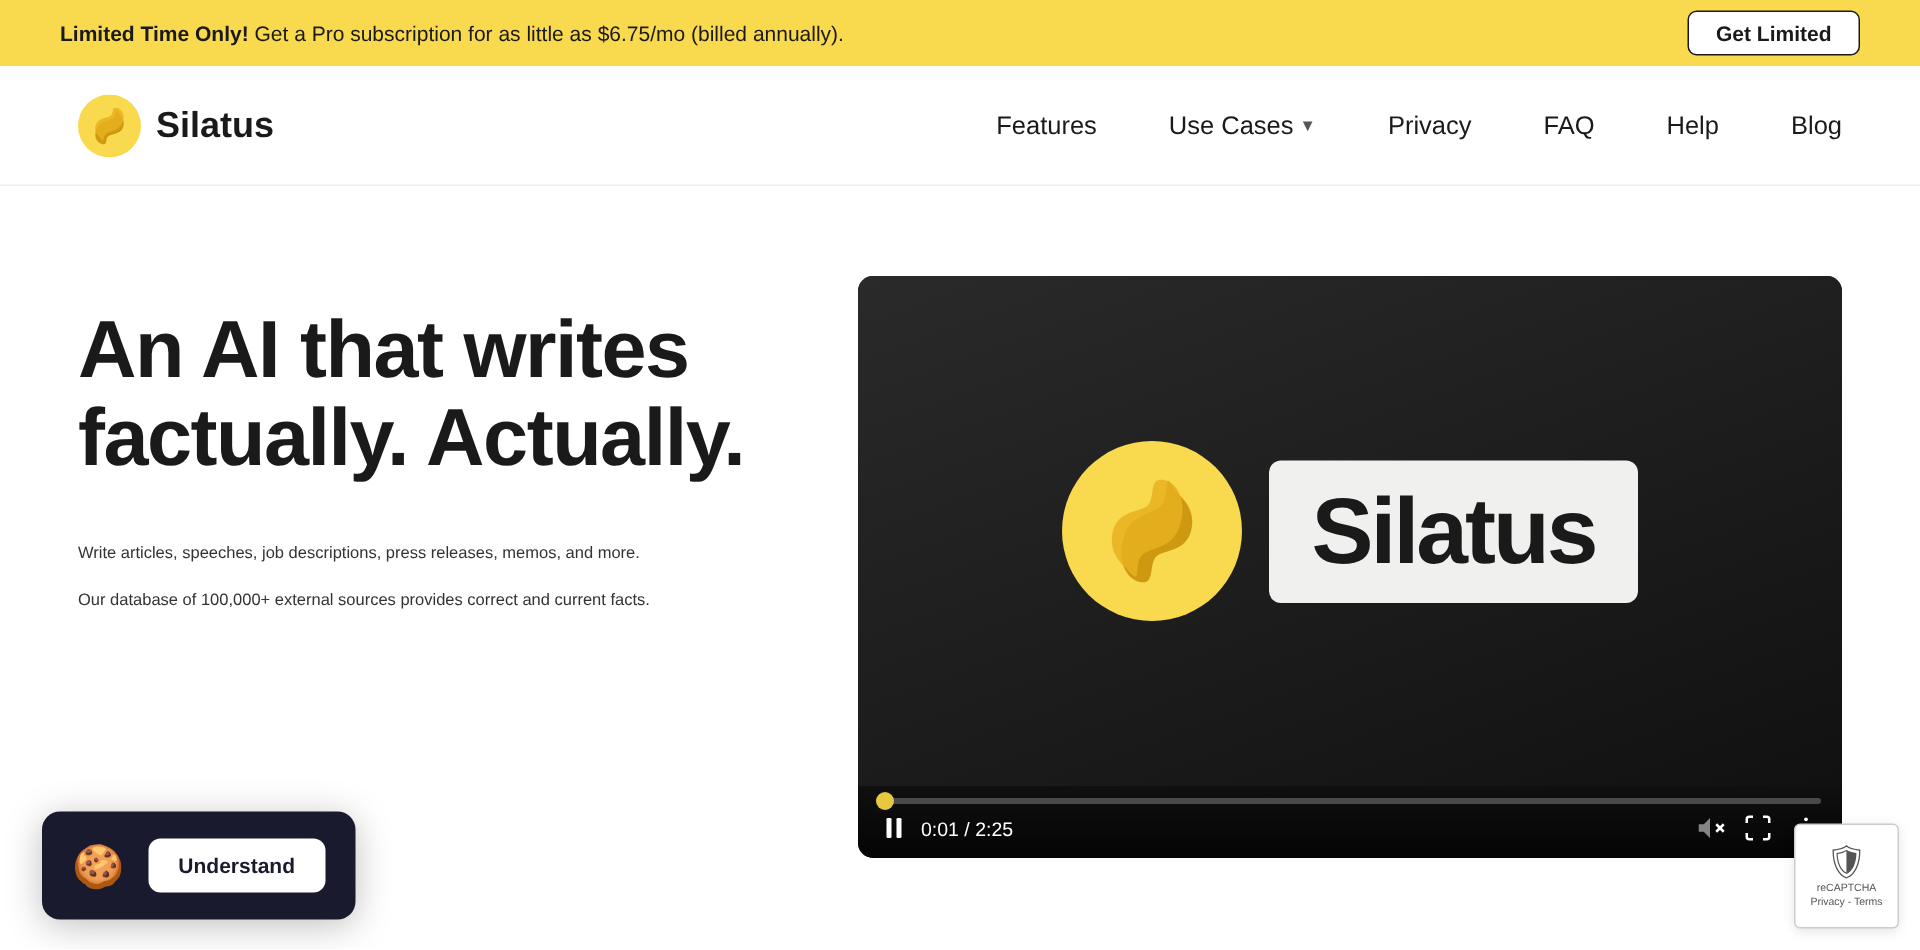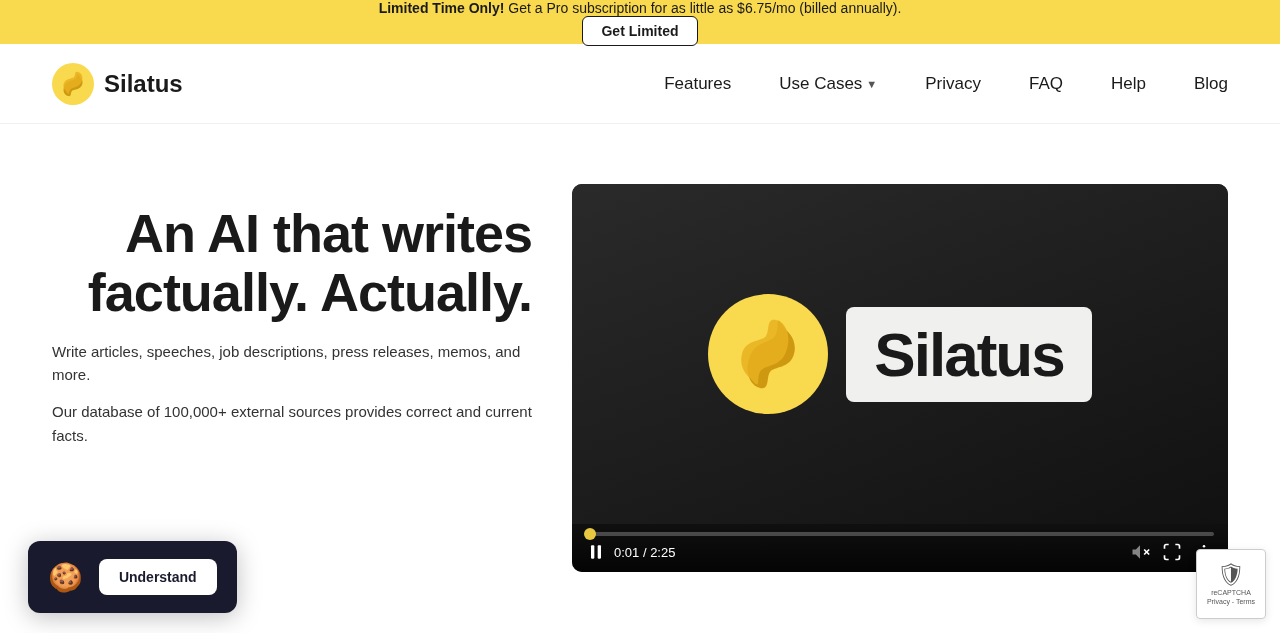--- a/index.html
+++ b/index.html
@@ -6,21 +6,20 @@
     body { font-family: -apple-system, BlinkMacSystemFont, 'Segoe UI', sans-serif; background: #fff; width: 1280px; min-height: 633px; overflow-x: hidden; }
 
     
     #top-banner {
       background: #f9d94e;
       display: flex;
       align-items: center;
       justify-content: space-between;
       padding: 0 40px;
       height: 44px;
-      flex-direction: column;
     }
     #top-banner .banner-text {
       font-size: 14px;
       color: #1a1a1a;
     }
     #top-banner .banner-text strong {
       font-weight: 700;
     }
     #top-banner .get-started-btn {
       background: #fff;
@@ -90,26 +89,25 @@
     }
     .hero-text {
       flex: 0 0 480px;
       padding-top: 20px;
     }
     .hero-headline {
       font-size: 54px;
       font-weight: 800;
       color: #1a1a1a;
       line-height: 1.1;
-      margin-bottom: 17px;
+      margin-bottom: 38px;
       letter-spacing: -1px;
-      text-align: right;
     }
     .hero-sub {
-      font-size: 15px;
+      font-size: 11px;
       color: #333;
       line-height: 1.55;
       margin-bottom: 14px;
     }
 
     
     .video-area {
       flex: 1;
       position: relative;
       border-radius: 10px;

